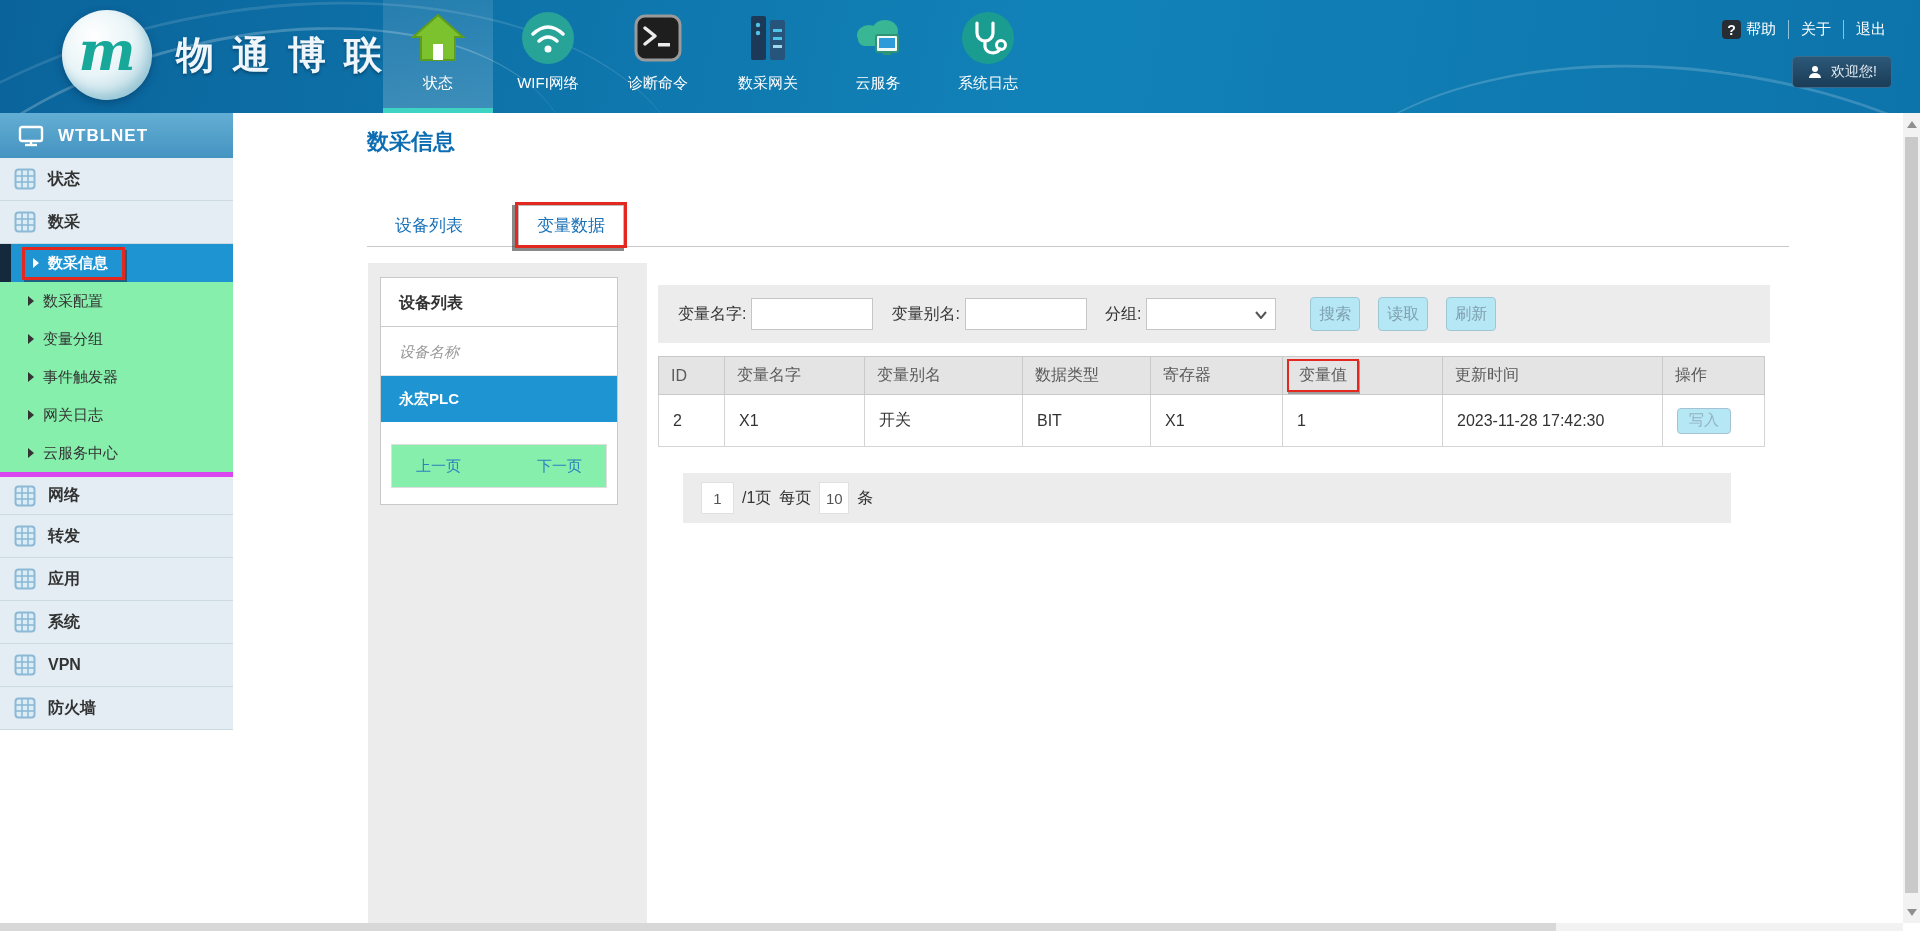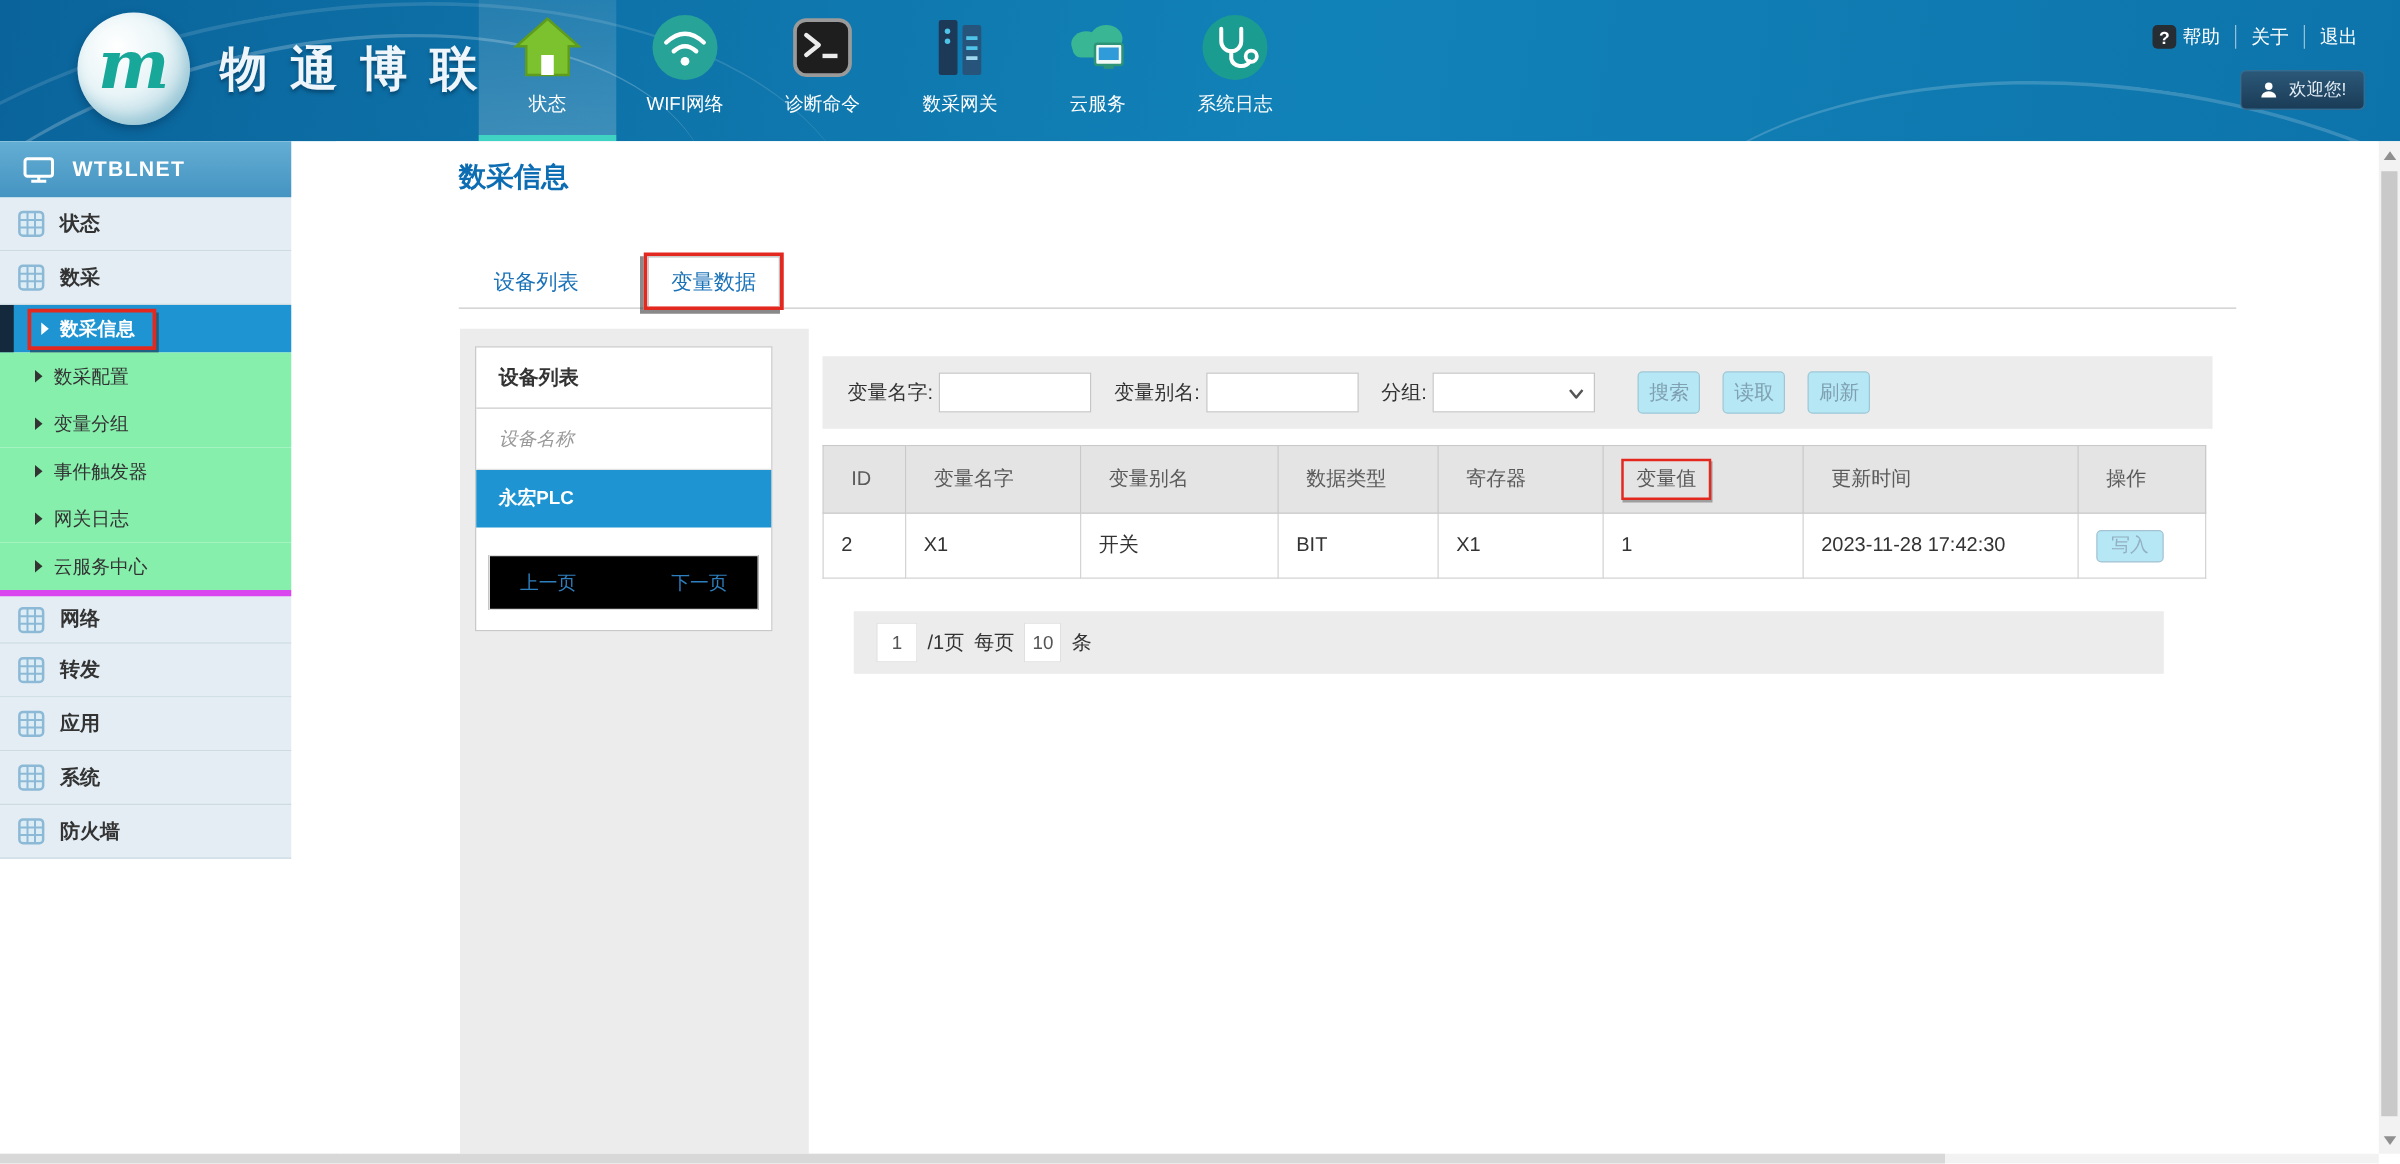--- a/index.html
+++ b/index.html
@@ -81,42 +81,42 @@
 
   
   .device-col { position:absolute; left:135px; top:150px; width:279px; height:660px; background:#ececec; }
   .device-card { margin:14px 0 0 12px; width:238px; background:#fff; border:1px solid #c9c9c9; }
   .card-header { height:49px; line-height:49px; padding-left:18px; font-weight:bold; font-size:16px;
     color:#333; border-bottom:1px solid #cccccc; }
   .card-colhead { height:49px; line-height:49px; padding-left:18px; font-size:15px; color:#999;
     border-bottom:1px solid #e3e3e3;font-style:italic; }
   .card-device { height:46px; line-height:46px; padding-left:18px; background:#1e95d2; color:#fff;
     font-weight:bold; font-size:15px; cursor:pointer; }
-  .card-pager { margin:22px 10px 16px; height:44px; background:#000000; border:1px solid #dedede;
+  .card-pager { margin:22px 10px 16px; height:44px; background:#86efac; border:1px solid #dedede;
     display:flex; align-items:center; justify-content:space-between; padding:0 24px; }
   .pager-link { color:#2d7fbe; font-size:15px; cursor:pointer; }
 
   
   .right-panel { position:absolute; left:425px; top:172px; width:1112px; }
   .filter-bar { height:58px; background:#ececec; display:flex; align-items:center; padding-left:20px;
     font-size:16px; color:#333; }
   .f-label { flex:0 0 auto; }
   .f-input { width:122px; height:32px; background:#fff; border:1px solid #c6c6c6; margin-left:5px;
     font-size:15px; padding:0 6px; outline:none; }
   .gap { width:18px; flex:0 0 auto; }
   .f-select { position:relative; width:130px; height:32px; background:#fff; border:1px solid #c6c6c6;
     margin-left:5px; cursor:pointer; }
   .f-select svg { position:absolute; right:8px; top:12px; }
   .f-btn { margin-left:18px; min-width:46px; height:34px; padding:0 8px; background:#b6e7f5;
     border:1px solid #9ec7d6; border-radius:4px; color:#7fa0b0; font-size:16px; cursor:pointer;
     font-family:"Liberation Sans","DejaVu Sans",sans-serif; }
   .f-btn.firstb { margin-left:34px; }
 
   .data-table { margin-top:13px; border-collapse:collapse; table-layout:fixed; width:1106px; background:#fff; }
-  .data-table th { background:#e4e4e4; height:54px; text-align:left; padding-left:22px; color:#5a5a5a;
+  .data-table th { background:#e4e4e4; height:38px; text-align:left; padding-left:12px; color:#5a5a5a;
     font-weight:normal; font-size:16px; border:1px solid #c9c9c9; }
   .data-table td { height:52px; padding-left:14px; font-size:16px; color:#333; border:1px solid #d4d4d4;
     background:#fff; }
   .annot-inline { display:inline-block; border:2px solid #e3281f; padding:4px 10px; margin-left:-8px;
     box-shadow:1px 2px 0 rgba(30,30,30,.35); }
   .write-btn { min-width:54px; height:26px; background:#b6e7f5; border:1px solid #a3c2d2; border-radius:4px;
     color:#93b0c2; font-size:15px; cursor:pointer; font-family:"Liberation Sans","DejaVu Sans",sans-serif; }
 
   .pager-strip { margin:26px 0 0 25px; width:1048px; height:50px; background:#ececec; display:flex;
     align-items:center; font-size:16px; color:#333; }
@@ -337,20 +337,30 @@
     </div>
     <div class="sb-item">
       <svg viewBox="0 0 22 22" width="22" height="22">
           <rect x="1.5" y="1.5" width="19" height="19" rx="3" fill="#ddedf6" stroke="#8cb9d6" stroke-width="2"></rect>
           <line x1="8" y1="2" x2="8" y2="20" stroke="#8cb9d6" stroke-width="1.6"></line>
           <line x1="14" y1="2" x2="14" y2="20" stroke="#8cb9d6" stroke-width="1.6"></line>
           <line x1="2" y1="8" x2="20" y2="8" stroke="#8cb9d6" stroke-width="1.6"></line>
           <line x1="2" y1="14" x2="20" y2="14" stroke="#8cb9d6" stroke-width="1.6"></line>
         </svg>
       <span>系统</span>
+    </div>
+    <div class="sb-item">
+      <svg viewBox="0 0 22 22" width="22" height="22">
+          <rect x="1.5" y="1.5" width="19" height="19" rx="3" fill="#ddedf6" stroke="#8cb9d6" stroke-width="2"></rect>
+          <line x1="8" y1="2" x2="8" y2="20" stroke="#8cb9d6" stroke-width="1.6"></line>
+          <line x1="14" y1="2" x2="14" y2="20" stroke="#8cb9d6" stroke-width="1.6"></line>
+          <line x1="2" y1="8" x2="20" y2="8" stroke="#8cb9d6" stroke-width="1.6"></line>
+          <line x1="2" y1="14" x2="20" y2="14" stroke="#8cb9d6" stroke-width="1.6"></line>
+        </svg>
+      <span>VPN</span>
     </div>
     <div class="sb-item">
       <svg viewBox="0 0 22 22" width="22" height="22">
           <rect x="1.5" y="1.5" width="19" height="19" rx="3" fill="#ddedf6" stroke="#8cb9d6" stroke-width="2"></rect>
           <line x1="8" y1="2" x2="8" y2="20" stroke="#8cb9d6" stroke-width="1.6"></line>
           <line x1="14" y1="2" x2="14" y2="20" stroke="#8cb9d6" stroke-width="1.6"></line>
           <line x1="2" y1="8" x2="20" y2="8" stroke="#8cb9d6" stroke-width="1.6"></line>
           <line x1="2" y1="14" x2="20" y2="14" stroke="#8cb9d6" stroke-width="1.6"></line>
         </svg>
       <span>防火墙</span>

